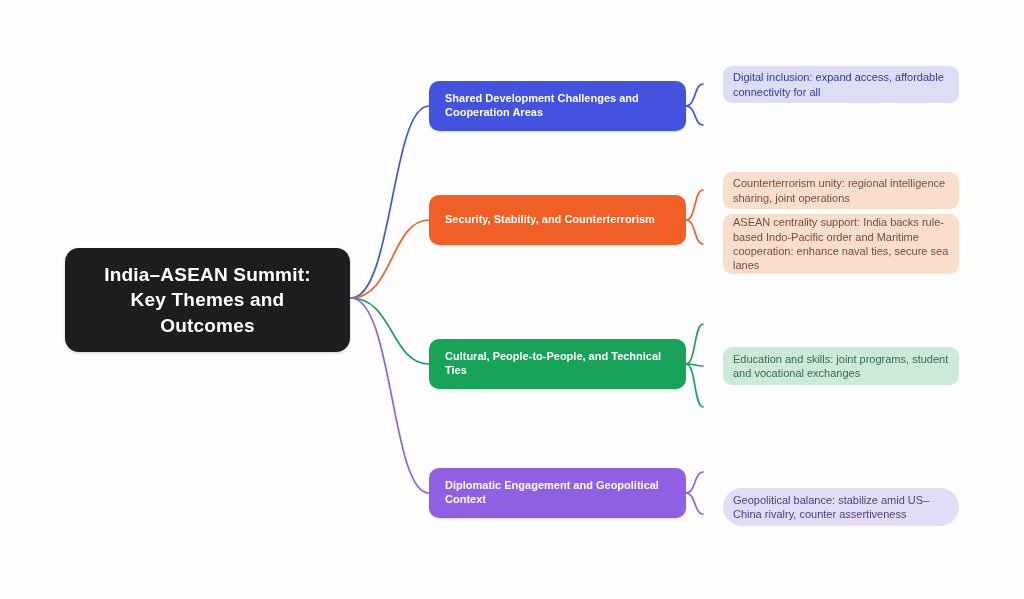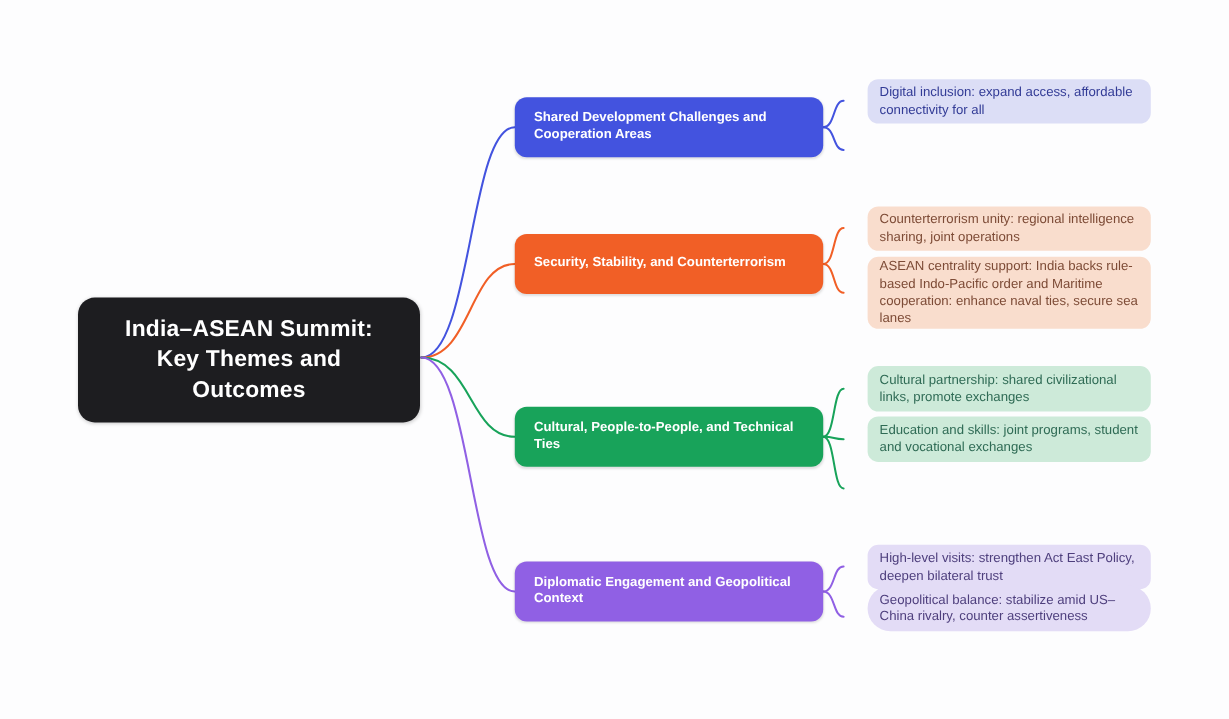--- a/index.html
+++ b/index.html
@@ -65,30 +65,24 @@
   <div class="node leaf l10" style="background: rgb(249, 221, 205); color: rgb(125, 75, 54);">
     <span>Counterterrorism unity: regional intelligence sharing, joint operations</span>
   </div>
   <div class="node leaf l11" style="background: rgb(249, 221, 205); color: rgb(125, 75, 54);">
     <span>ASEAN centrality support: India backs rule-based Indo-Pacific order and Maritime cooperation: enhance naval ties, secure sea lanes</span>
   </div>
 
   <div class="node branch b2" style="background: rgb(24, 163, 90);">
     <span>Cultural, People-to-People, and Technical Ties</span>
   </div>
-  <div class="node leaf l20" style="background: rgb(205, 234, 217); color: rgb(47, 107, 85);">
-    <span>Cultural partnership: shared civilizational links, promote exchanges</span>
-  </div>
   <div class="node leaf l21" style="background: rgb(205, 234, 217); color: rgb(47, 107, 85);">
     <span>Education and skills: joint programs, student and vocational exchanges</span>
   </div>
 
   <div class="node branch b3" style="background: rgb(144, 96, 228);">
     <span>Diplomatic Engagement and Geopolitical Context</span>
-  </div>
-  <div class="node leaf l30" style="background: rgb(227, 220, 246); color: rgb(78, 63, 125);">
-    <span>High-level visits: strengthen Act East Policy, deepen bilateral trust</span>
   </div>
   <div class="node leaf l31" style="background: rgb(227, 220, 246); color: rgb(78, 63, 125);">
     <span>Geopolitical balance: stabilize amid US–China rivalry, counter assertiveness</span>
   </div>
 
 </div>
 
 </body></html>

